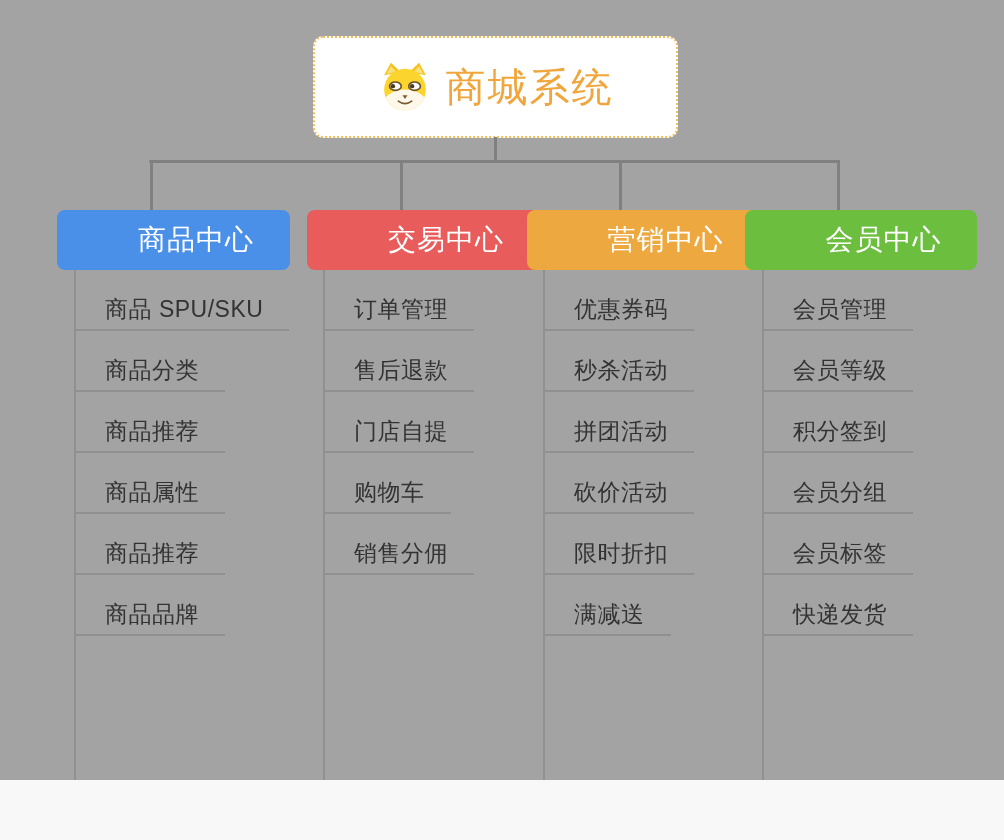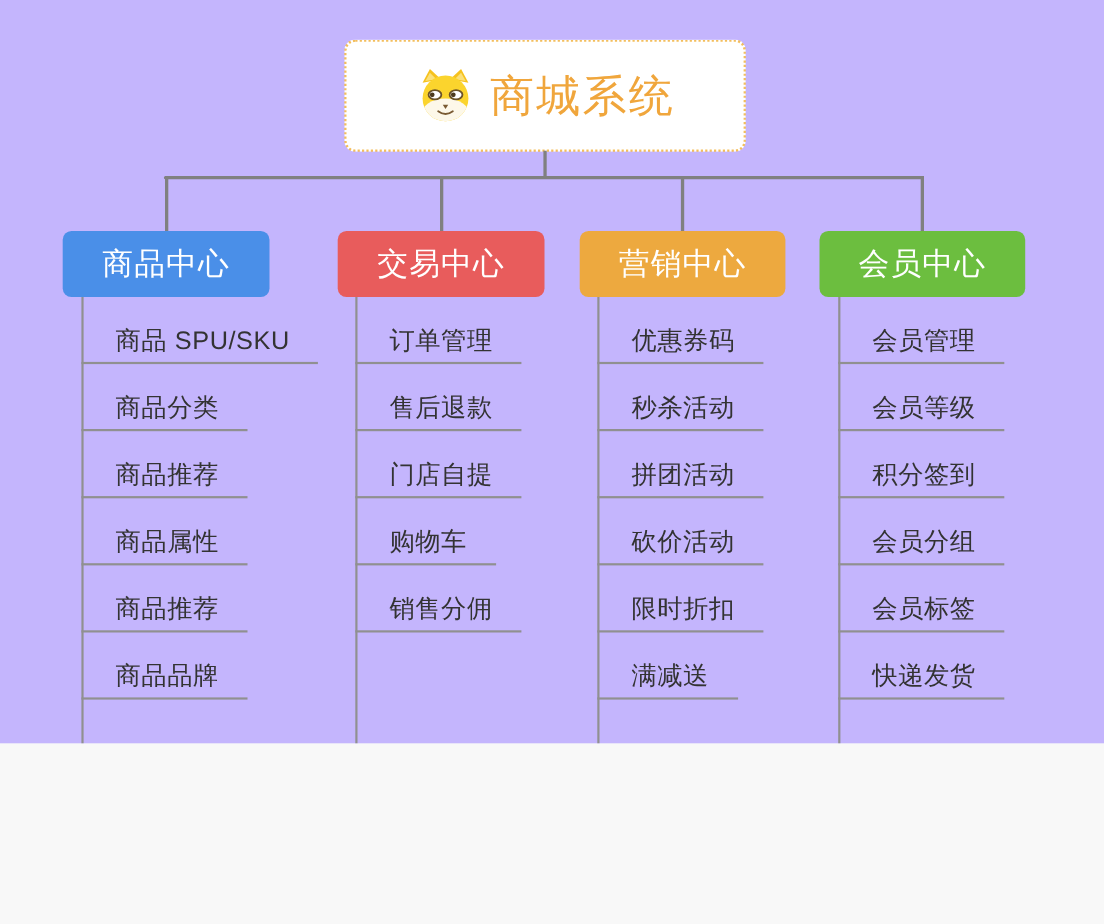--- a/index.html
+++ b/index.html
@@ -2,22 +2,22 @@
 <html><head>
 <meta charset="utf-8">
 <style>
   html,body { margin:0; padding:0; }
   body {
     font-family: "Liberation Sans", "DejaVu Sans", sans-serif;
     background:#f8f8f8;
   }
   .canvas {
     position:relative;
-    width:1004px; height:676px;
-    background:#c4b5fd;
+    width:1004px; height:780px;
+    background:#a3a3a3;
     overflow:hidden;
   }
 
   
   .root-node {
     position:absolute; left:313px; top:36px;
     width:365px; height:102px;
     background:#ffffff;
     border:2px dotted #F3BE5C;
     border-radius:10px;
@@ -44,20 +44,21 @@
   .conn.d3 { left:837px; }
 
   
   .branch-node {
     position:absolute; top:210px; height:60px;
     border-radius:8px;
     display:flex; align-items:center; justify-content:center;
     color:#ffffff;
     font-size:28px;
     letter-spacing:1px;
+    padding-left:45px;
   }
   .branch-node.b0 { left:57px;  width:188px; }
   .branch-node.b1 { left:307px; width:188px; }
   .branch-node.b2 { left:527px; width:187px; }
   .branch-node.b3 { left:745px; width:187px; }
 
   
   .column { position:absolute; top:270px; }
   .column.c0 { left:74px;  }
   .column.c1 { left:323px; }

